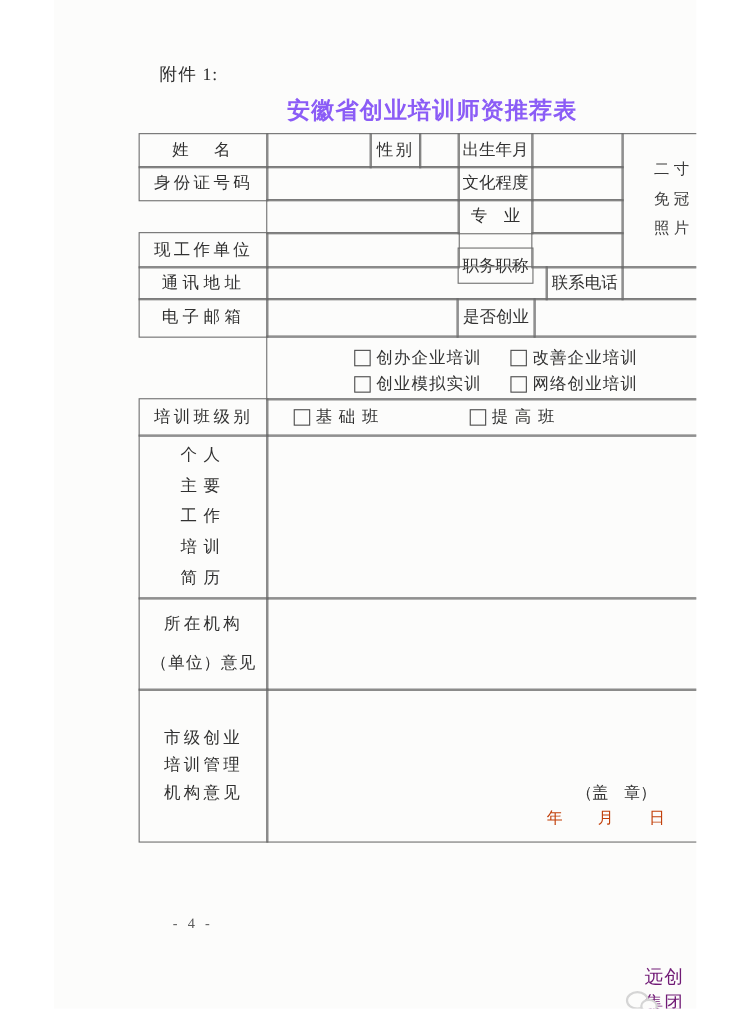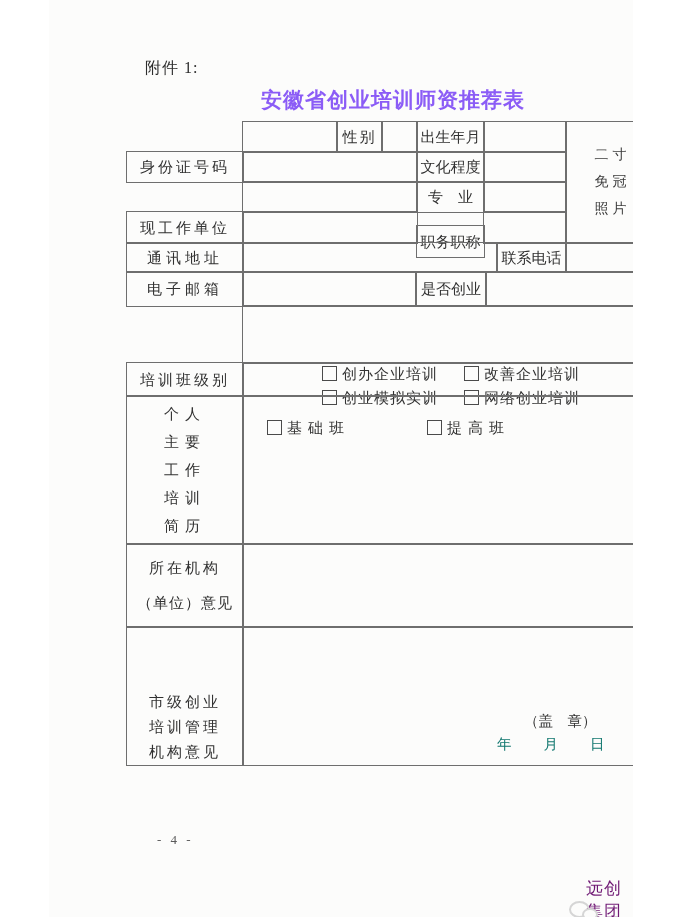--- a/index.html
+++ b/index.html
@@ -28,38 +28,38 @@
   }
   .ls0{letter-spacing:0;}
   .ls3{letter-spacing:3px;}
   .ls4{letter-spacing:4px;}
   .col{flex-direction:column;}
   .photo{font-size:14px;letter-spacing:4px;line-height:27px;color:#3a3a3a;font-family:Liberation Mono, monospace;}
   .resume{letter-spacing:6px;line-height:28px;}
   .org{line-height:35px;}
   .org .l1{letter-spacing:3px;}
   .org .l2{letter-spacing:1px;}
-  .city{letter-spacing:3px;line-height:25px;justify-content:flex-end;}
+  .city{letter-spacing:3px;line-height:25px;}
   .content{justify-content:flex-start;align-items:flex-start;}
   .opt{
     position:absolute;display:flex;align-items:center;height:21px;
-    font-size:15px;letter-spacing:1px;color:#333;margin-top:48px;
+    font-size:15px;letter-spacing:1px;color:#333;
   }
   .box{
     width:13px;height:13px;border:1px solid #4a4a4a;
     margin-right:5px;flex:0 0 auto;background:transparent;
   }
   .opt-wide{letter-spacing:6px;}
   .stamp-seal{
     position:absolute;left:281px;top:86px;
     font-size:14.5px;letter-spacing:0;color:#333;
   }
   .stamp-date{
     position:absolute;left:254px;top:109px;
-    font-size:14.5px;letter-spacing:1px;color:#0f766e;
+    font-size:14.5px;letter-spacing:1px;color:#c2410c;
   }
   .pagenum{
     position:absolute;left:108px;top:832px;
     font-size:13px;letter-spacing:3px;color:#5a5a5a;
   }
   .watermark{
     position:absolute;left:519px;top:877px;
     display:flex;align-items:center;
     font-size:17px;letter-spacing:1px;color:#701a75;
   }
@@ -76,20 +76,21 @@
 </head>
 <body>
 
 <div class="page">
 
   <div class="attachment">附件 1:</div>
   <h1 class="title">安徽省创业培训师资推荐表</h1>
 
   <div class="tbl">
 
+    <div class="c ls4" style="left:0;top:0;width:116px;height:30px">姓　名</div>
     <div class="c" style="left:116px;top:0;width:94px;height:30px"></div>
     <div class="c" style="left:210px;top:0;width:45px;height:30px">性别</div>
     <div class="c" style="left:255px;top:0;width:35px;height:30px"></div>
     <div class="c ls0" style="left:290px;top:0;width:67px;height:30px">出生年月</div>
     <div class="c" style="left:357px;top:0;width:82px;height:30px"></div>
     <div class="c col photo" style="left:439px;top:0;width:93px;height:121px">
       <span>二寸</span>
       <span>免冠</span>
       <span>照片</span>
     </div>

